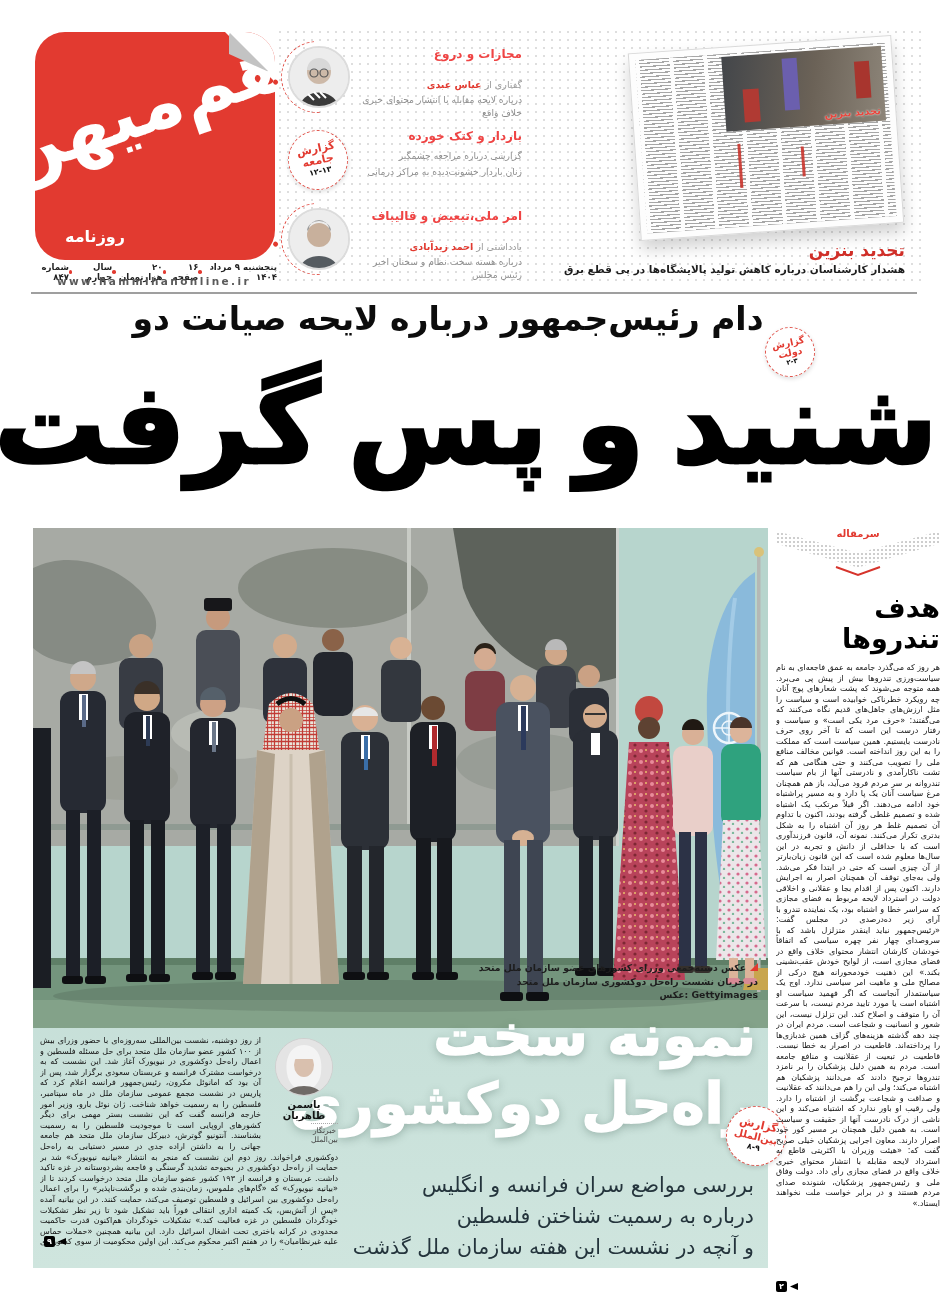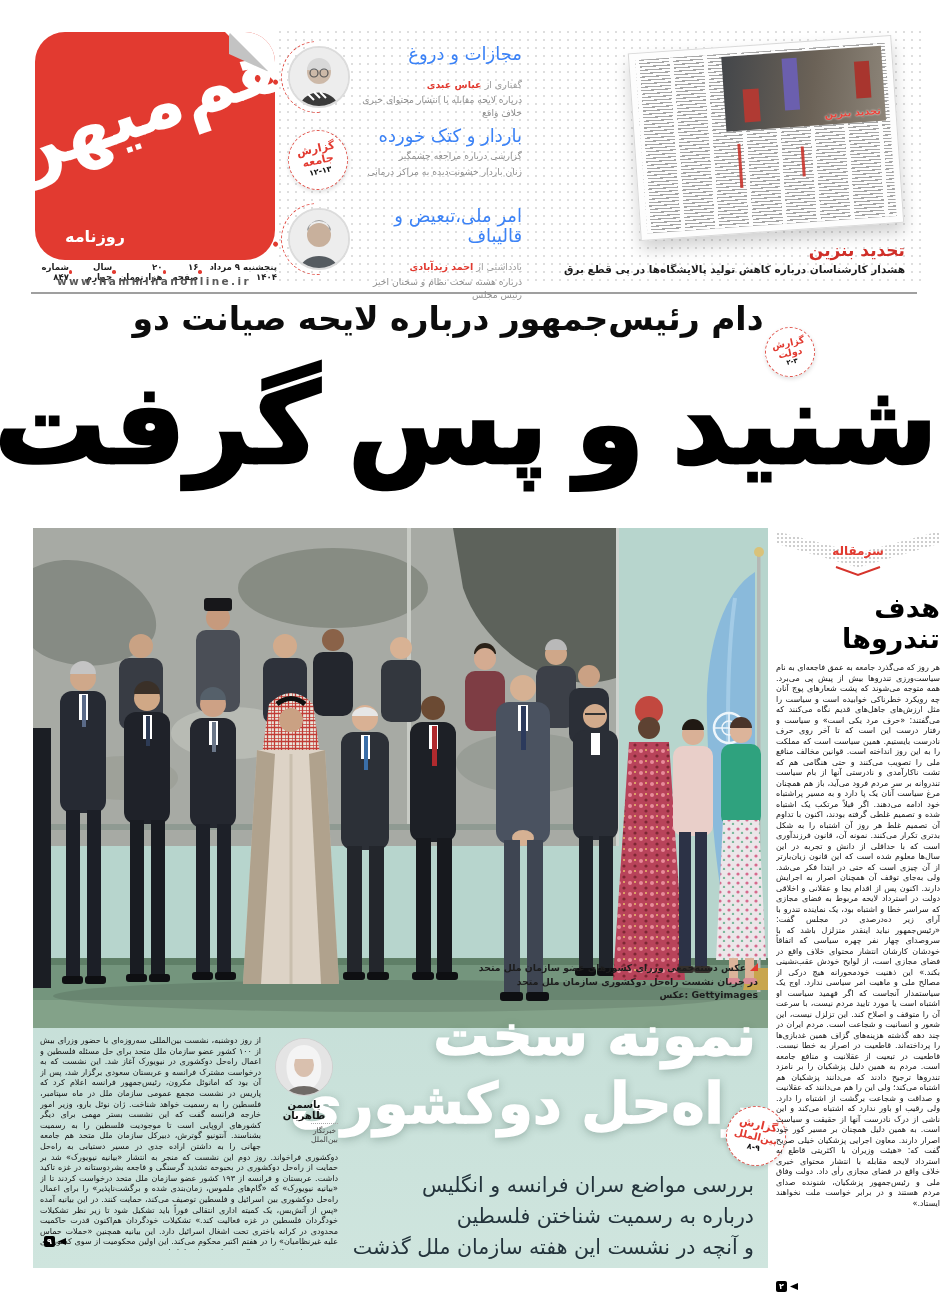--- a/index.html
+++ b/index.html
@@ -28,21 +28,21 @@
   .header-rule { left:31px; top:292px; width:886px; height:2px; background:#9f9f9f; }
 
   
   .teaser { left:288px; width:234px; height:76px; display:flex; direction:ltr; gap:10px; cursor:pointer; }
   .t-portrait { position:relative; width:62px; height:62px; flex:0 0 auto; margin-top:2px; }
   .t-circle { width:62px; height:62px; border-radius:50%; overflow:hidden; border:2px solid #dcdcdc; background:#efefef; }
   .arc { position:absolute; left:-7px; top:-5px; width:72px; height:72px; border-radius:50%;
     border:1.6px dashed #e2564e; border-top-color:transparent; border-right-color:transparent; transform:rotate(40deg); }
   .arc::after { content:""; position:absolute; left:4px; bottom:2px; width:5px; height:5px; border-radius:50%; background:#e23a30; }
   .t-text { flex:1; direction:rtl; text-align:right; }
-  .t-title { font-size:18px; font-weight:normal; color:#3b82f6; line-height:20px; }
+  .t-title { font-size:12px; font-weight:bold; color:#ef4444; line-height:20px; }
   .t-byline { font-size:9.5px; color:#9c9c9c; margin-top:15px; }
   .t-byline .nm { color:#e23a30; font-weight:bold; }
   .t-sub { font-size:9.2px; color:#8d8d8d; margin-top:3px; line-height:13px; }
 
   
   .cbadge { display:flex; flex-direction:column; align-items:center; justify-content:center;
     background:#fff; border:1.4px dashed #e2564e; border-radius:50%;
     box-shadow:0 2px 4px rgba(0,0,0,.12); transform:rotate(-12deg); }
   .cbadge .b1, .cbadge .b2 { color:#e23a30; font-weight:bold; font-size:11px; line-height:12px; }
   .cbadge .bp { color:#111; font-weight:bold; font-size:8px; line-height:10px; }
@@ -101,21 +101,21 @@
   .intl-mark { left:4px; bottom:3px; }
   .pagebox { display:inline-block; min-width:11px; height:11px; background:#000; color:#fff; font-size:8px;
     line-height:11px; text-align:center; border-radius:2px; padding:0 1px; font-weight:bold; }
 
   
   .ed-col { left:776px; top:528px; width:164px; height:772px; }
   .kicker { position:relative; height:52px; }
   .kicker-tex { position:absolute; inset:0;
     background:radial-gradient(#cccccc 0.7px, transparent 0.9px); background-size:4px 4px;
     clip-path:polygon(0 6%, 50% 48%, 100% 6%, 100% 30%, 50% 76%, 0 30%); }
-  .kicker-label { position:absolute; top:16px; width:100%; text-align:center; color:#e23a30; font-size:12px; font-weight:bold; }
+  .kicker-label { position:absolute; top:0; width:100%; text-align:center; color:#e23a30; font-size:10px; font-weight:bold; }
   .kicker-chev { position:absolute; top:38px; left:50%; transform:translateX(-50%); }
   .ed-headline { margin-top:12px; font-size:27px; font-weight:bold; color:#000; text-align:right; cursor:pointer; }
   .ed-body { margin-top:9px; font-size:8px; line-height:10.5px; text-align:justify; color:#101010; height:640px; overflow:hidden; }
   .ed-mark { left:0; bottom:8px; }
 </style>
 </head>
 <body>
 
 <div class="page">
 

